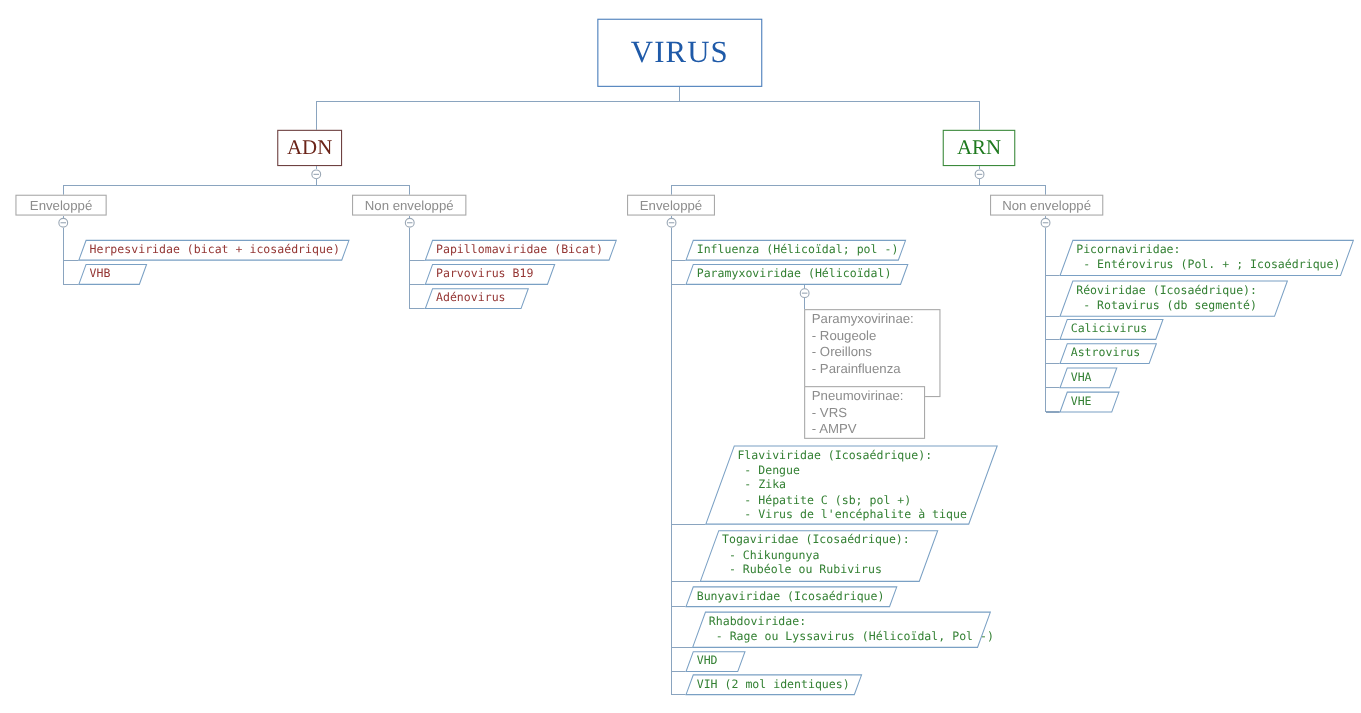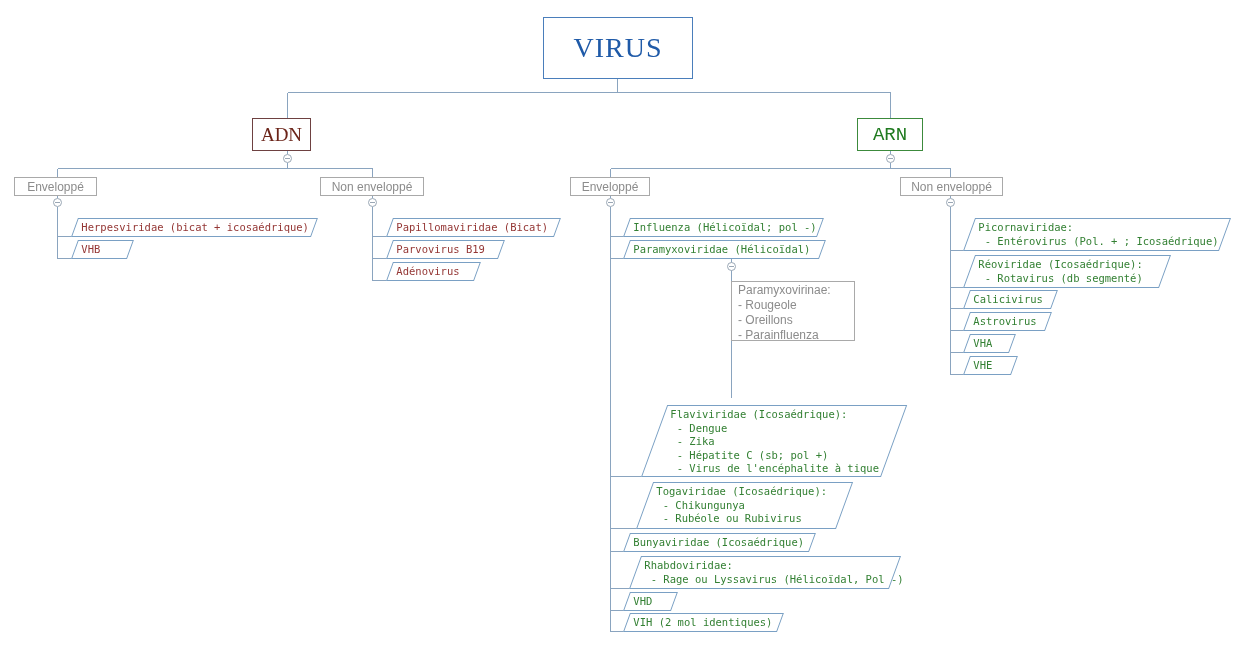--- a/index.html
+++ b/index.html
@@ -14,21 +14,21 @@
           font-family:"Liberation Sans",sans-serif;}
   svg.connectors{position:absolute;left:0;top:0;color:var(--line);}
   svg.connectors line{stroke:currentColor;stroke-width:1;shape-rendering:crispEdges;}
   .box{position:absolute;background:#fff;display:flex;align-items:center;justify-content:center;
        box-sizing:border-box;}
   .root-box{border:1px solid var(--root_border);color:var(--root_text);
             font-family:"Liberation Serif",serif;font-size:28px;letter-spacing:1px;}
   .adn-box{border:1px solid var(--adn_border);color:var(--adn_text);
            font-family:"Liberation Serif",serif;font-size:19px;}
   .arn-box{border:1px solid var(--arn_border);color:var(--arn_text);
-           font-family:Liberation Mono, monospace;font-size:19px;}
+           font-family:Liberation Serif, serif;font-size:19px;}
   .gray-box{border:1px solid var(--gray_border);color:var(--gray_text);font-size:12px;}
   .leaf{position:absolute;border:1px solid var(--leaf_border);background:#fff;
         transform:skewX(-20deg);transform-origin:0 100%;box-sizing:border-box;}
   .leaf-text{display:block;width:100%;height:100%;box-sizing:border-box;
              transform:skewX(20deg);transform-origin:0 100%;
              font-family:"DejaVu Sans Mono",monospace;font-size:10.5px;line-height:13.5px;
              white-space:pre;padding:2px 6px 2px 9px;}
   .leaf.adn-leaf .leaf-text{color:var(--adn_leaf_text);}
   .leaf.arn-leaf .leaf-text{color:var(--arn_leaf_text);}
   .note{position:absolute;border:1px solid var(--gray_border);color:var(--gray_text);
@@ -143,24 +143,27 @@
     <span class="leaf-text">Adénovirus</span>
   </div>
 
   <div class="leaf arn-leaf" style="left:623px;top:218px;width:194px;height:19px">
     <span class="leaf-text">Influenza (Hélicoïdal; pol -)</span>
   </div>
   <div class="leaf arn-leaf" style="left:623px;top:240px;width:196px;height:19px">
     <span class="leaf-text">Paramyxoviridae (Hélicoïdal)</span>
   </div>
 
-  <div class="note" style="left:731px;top:281px;width:124px;height:60px">Paramyxovirinae:
+  <div class="note" style="left:731px;top:281px;width:124px;height:80px">Paramyxovirinae:
 - Rougeole
 - Oreillons
 - Parainfluenza</div>
+  <div class="note" style="left:731px;top:351px;width:110px;height:48px">Pneumovirinae:
+- VRS
+- AMPV</div>
 
   <div class="leaf arn-leaf" style="left:641px;top:405px;width:240px;height:72px">
     <span class="leaf-text" style="padding-left:28px">Flaviviridae (Icosaédrique):
  - Dengue
  - Zika
  - Hépatite C (sb; pol +)
  - Virus de l'encéphalite à tique</span>
   </div>
   <div class="leaf arn-leaf" style="left:636px;top:482px;width:200px;height:47px">
     <span class="leaf-text" style="padding-left:19px">Togaviridae (Icosaédrique):

